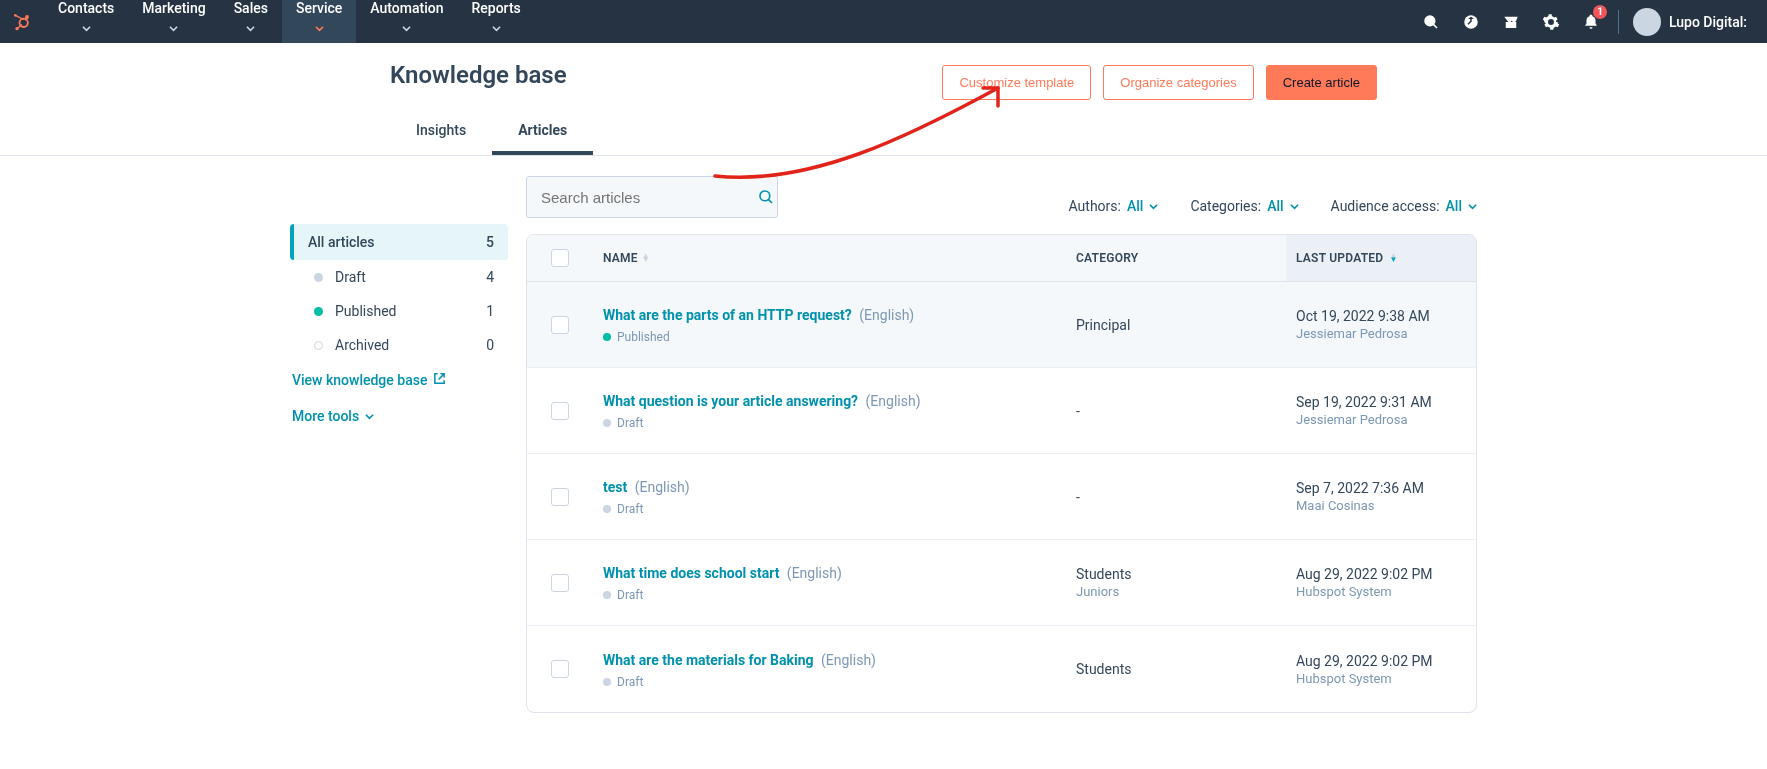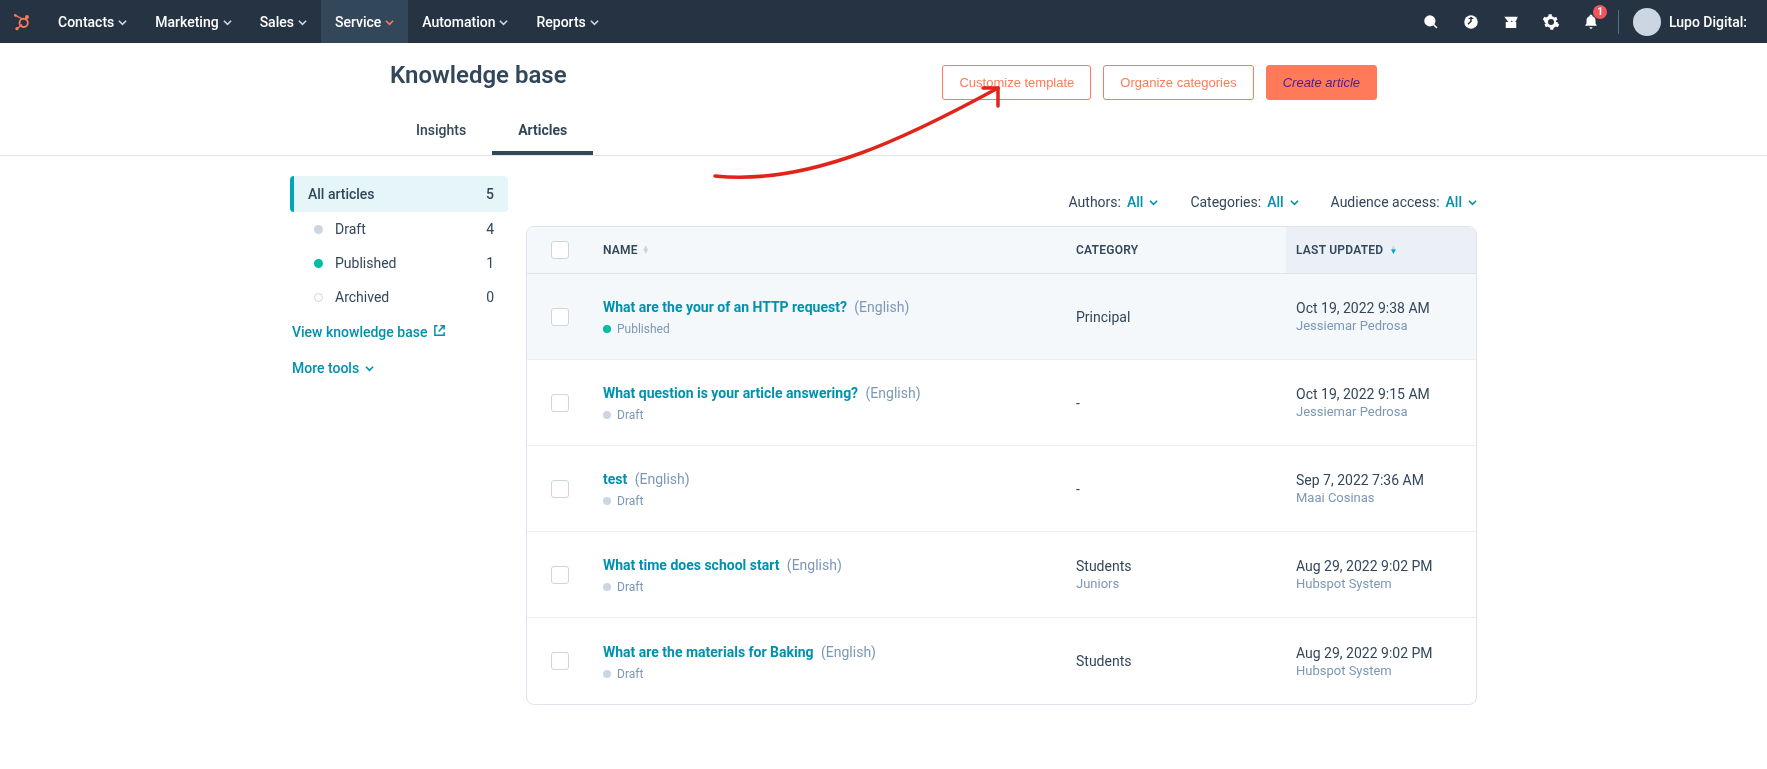--- a/index.html
+++ b/index.html
@@ -2,48 +2,48 @@
 <html><head>
 <meta charset="utf-8">
 <style>
   * { box-sizing: border-box; margin: 0; padding: 0; }
   body { font-family: -apple-system, BlinkMacSystemFont, "Segoe UI", Roboto, Helvetica, Arial, sans-serif; background:#fff; color:#33475b; width:1767px; }
   
   .navbar { background:#253342; height:43px; display:flex; align-items:center; color:#fff; font-size:14px; }
   .nav-logo { width:44px; display:flex; align-items:center; justify-content:center; }
   .nav-logo svg { width:20px; height:20px; }
   .nav-items { display:flex; height:100%; align-items:center; }
-  .nav-item { display:flex; align-items:center; gap:4px; padding:0 14px; height:100%; cursor:pointer; font-weight:500; font-size:14px; }
+  .nav-item { display:flex; align-items:center; gap:4px; padding:0 14px; height:100%; cursor:pointer; font-weight:500; font-size:14px;flex-direction:column; }
   .nav-item.active { background:#33475b; }
   .nav-item .chev { color:#ff7a59; }
   .nav-item:not(.active) .chev { color:#cbd6e2; }
   .nav-icons { margin-left:auto; display:flex; align-items:center; gap:2px; padding-right:10px; height:100%; }
   .nav-icon { width:38px; height:43px; display:flex; align-items:center; justify-content:center; cursor:pointer; position:relative; }
   .nav-icon svg { width:18px; height:18px; fill:#fff; }
   .badge { position:absolute; top:5px; right:3px; background:#f2545b; color:#fff; font-size:10px; border-radius:8px; padding:0 4px; line-height:14px; font-weight:700; }
   .nav-divider { width:1px; height:24px; background:#516f90; margin:0 6px; }
   .avatar { width:28px; height:28px; border-radius:50%; background:#cbd6e2; display:inline-block; }
   .account-name { font-size:14px; font-weight:500; margin-left:8px; margin-right:4px; }
   .page-head { padding:18px 0 0 0; border-bottom:1px solid #dfe3eb; }
   .page-head-inner { max-width:1567px; margin:0 auto; padding-left:290px; padding-right:290px; position:relative; }
   .page-head-row { display:flex; align-items:flex-start; justify-content:space-between; }
   .page-title { font-size:24px; font-weight:600; color:#33475b; }
   .head-actions { display:flex; gap:12px; margin-top:4px; }
   .btn { font-size:13px; border-radius:3px; padding:9px 16px; cursor:pointer; border:1px solid transparent; font-weight:500; display:inline-flex; align-items:center; }
   .btn-outline { background:#fff; color:#ff7a59; border-color:#ff7a59; }
-  .btn-primary { background:#ff7a59; color:#4c1d95; border-color:#ff7a59;font-style:italic; }
+  .btn-primary { background:#ff7a59; color:#0f172a; border-color:#ff7a59; }
   .tabs { display:flex; gap:0; margin-top:8px; }
   .tab { padding:14px 26px 13px 26px; font-size:14px; color:#33475b; cursor:pointer; border-bottom:4px solid transparent; font-weight:500; }
   .tab.active { border-bottom-color:#33475b; font-weight:700; }
   
   .annotation-arrow { position:absolute; pointer-events:none; }
   
   .body-grid { display:flex; padding:20px 290px 40px 290px; gap:18px; }
   
-  .sidebar { width:218px; flex:none; }
+  .sidebar { width:218px; flex:none;margin-top:48px; }
   .side-item { display:flex; align-items:center; padding:10px 14px 10px 14px; font-size:14px; cursor:pointer; gap:12px; border-left:4px solid transparent; border-radius:4px; }
   .side-item.active { background:#e5f5f8; border-left-color:#00a4bd; font-weight:500; }
   .side-item .dot { width:9px; height:9px; border-radius:50%; background:#cbd6e2; flex:none; }
   .side-item .dot.pub { background:#00bda5; }
   .side-item .dot.arch { background:#fff; border:1.5px solid #cbd6e2; width:9px; height:9px; }
   .side-item .label { flex:1; }
   .side-item .count { color:#33475b; }
   .side-item:not(.active) .label { color:#33475b; }
   .side-link { color:#0091ae; font-size:14px; cursor:pointer; padding:10px 2px; display:flex; align-items:center; gap:6px; font-weight:500; }
   
@@ -232,20 +232,29 @@
     <div class="side-link">
       <span>More tools</span>
       <span class="chev-down"><svg viewBox="0 0 10 10">
             <path d="M1 3 L5 7 L9 3" stroke="#0091ae" stroke-width="1.8" fill="none"></path>
           </svg></span>
     </div>
   </aside>
 
   <main class="main">
     <div class="toolbar-row">
+      <div class="search-wrap">
+        <input type="text" placeholder="Search articles" style="">
+        <div class="sicon">
+          <svg viewBox="0 0 24 24" fill="none" stroke-width="2.2">
+              <circle cx="10.5" cy="10.5" r="6.5"></circle>
+              <line x1="20" y1="20" x2="15.2" y2="15.2"></line>
+            </svg>
+        </div>
+      </div>
       <div class="filters">
         <div class="filter">
           <span>Authors:</span>
           <span class="val">All</span>
           <span class="chev-down"><svg viewBox="0 0 10 10">
                 <path d="M1 3 L5 7 L9 3" stroke="#0091ae" stroke-width="1.8" fill="none"></path>
               </svg></span>
         </div>
         <div class="filter">
           <span>Categories:</span>
@@ -286,21 +295,21 @@
               <span class="active-arrow">▼</span>
             </span>
         </div>
       </div>
       <div id="tbody">
           <div class="row" style="background: rgb(245, 248, 250);">
             <div class="col-check">
               <div class="checkbox"></div>
             </div>
             <div class="col-name" style="display: block;">
-              <div><span class="article-title">What are the your of an HTTP request?</span><span class="lang"> (English)</span></div>
+              <div><span class="article-title">What are the parts of an HTTP request?</span><span class="lang"> (English)</span></div>
               <div class="status-line">
                 <span class="status-dot pub"></span>
                 <span>Published</span>
               </div>
             </div>
             <div class="col-cat">
               <div class="cat-main">Principal</div>
             </div>
             <div class="col-upd">
               <div class="upd-date">Oct 19, 2022 9:38 AM</div>
@@ -315,21 +324,21 @@
               <div><span class="article-title">What question is your article answering?</span><span class="lang"> (English)</span></div>
               <div class="status-line">
                 <span class="status-dot"></span>
                 <span>Draft</span>
               </div>
             </div>
             <div class="col-cat">
               <div class="cat-main">-</div>
             </div>
             <div class="col-upd">
-              <div class="upd-date">Oct 19, 2022 9:15 AM</div>
+              <div class="upd-date">Sep 19, 2022 9:31 AM</div>
               <div class="upd-auth">Jessiemar Pedrosa</div>
             </div>
           </div>
           <div class="row">
             <div class="col-check">
               <div class="checkbox"></div>
             </div>
             <div class="col-name" style="display: block;">
               <div><span class="article-title">test</span><span class="lang"> (English)</span></div>
               <div class="status-line">

